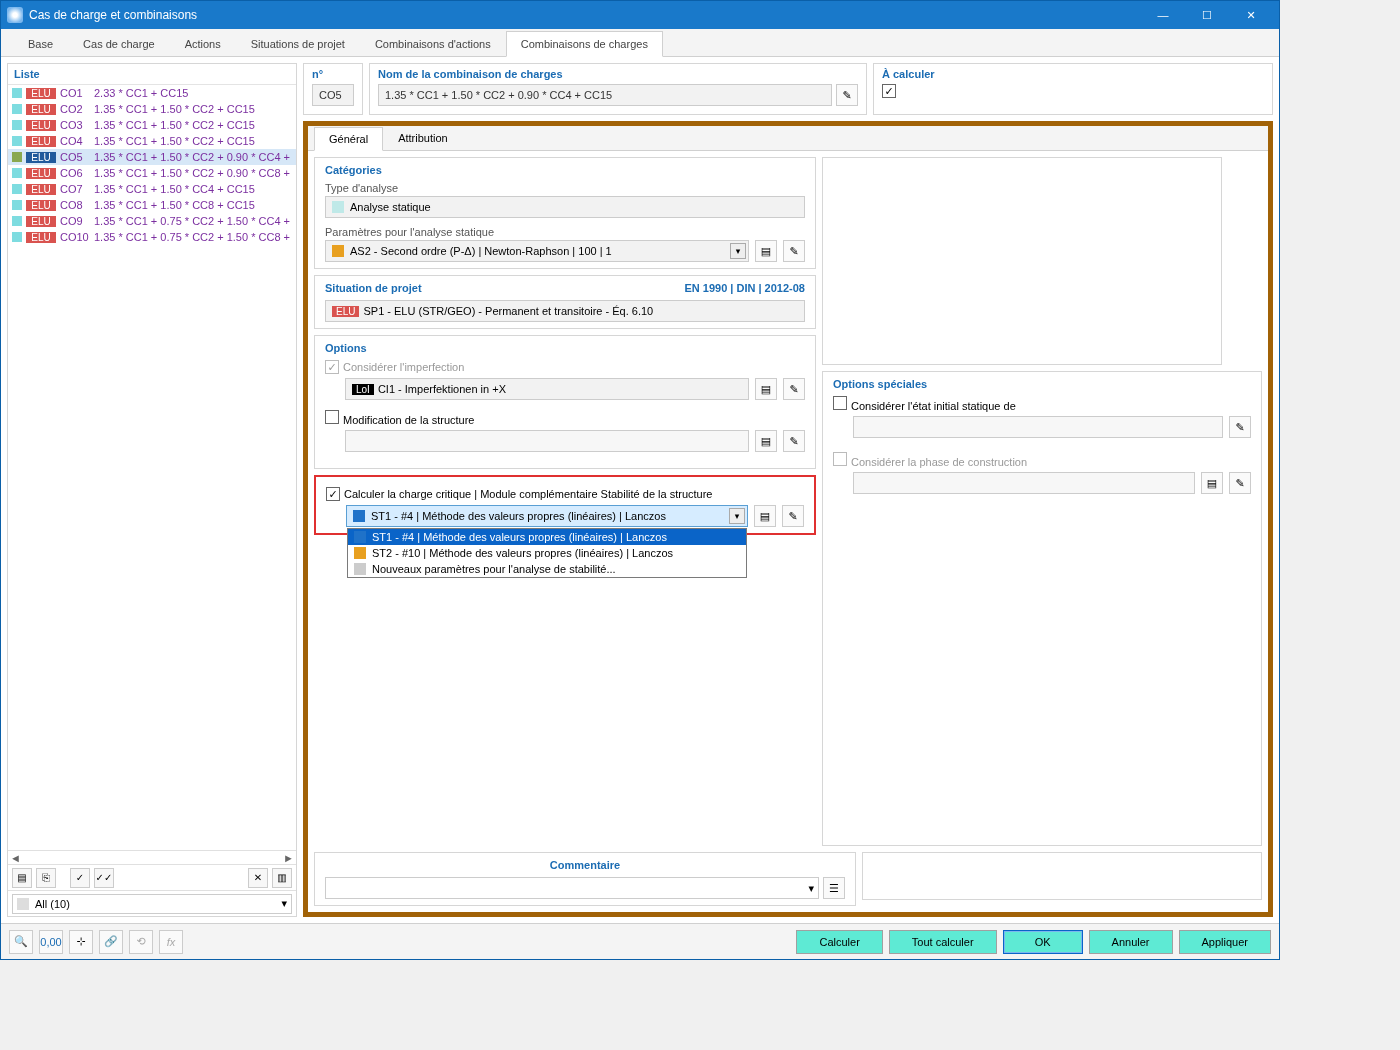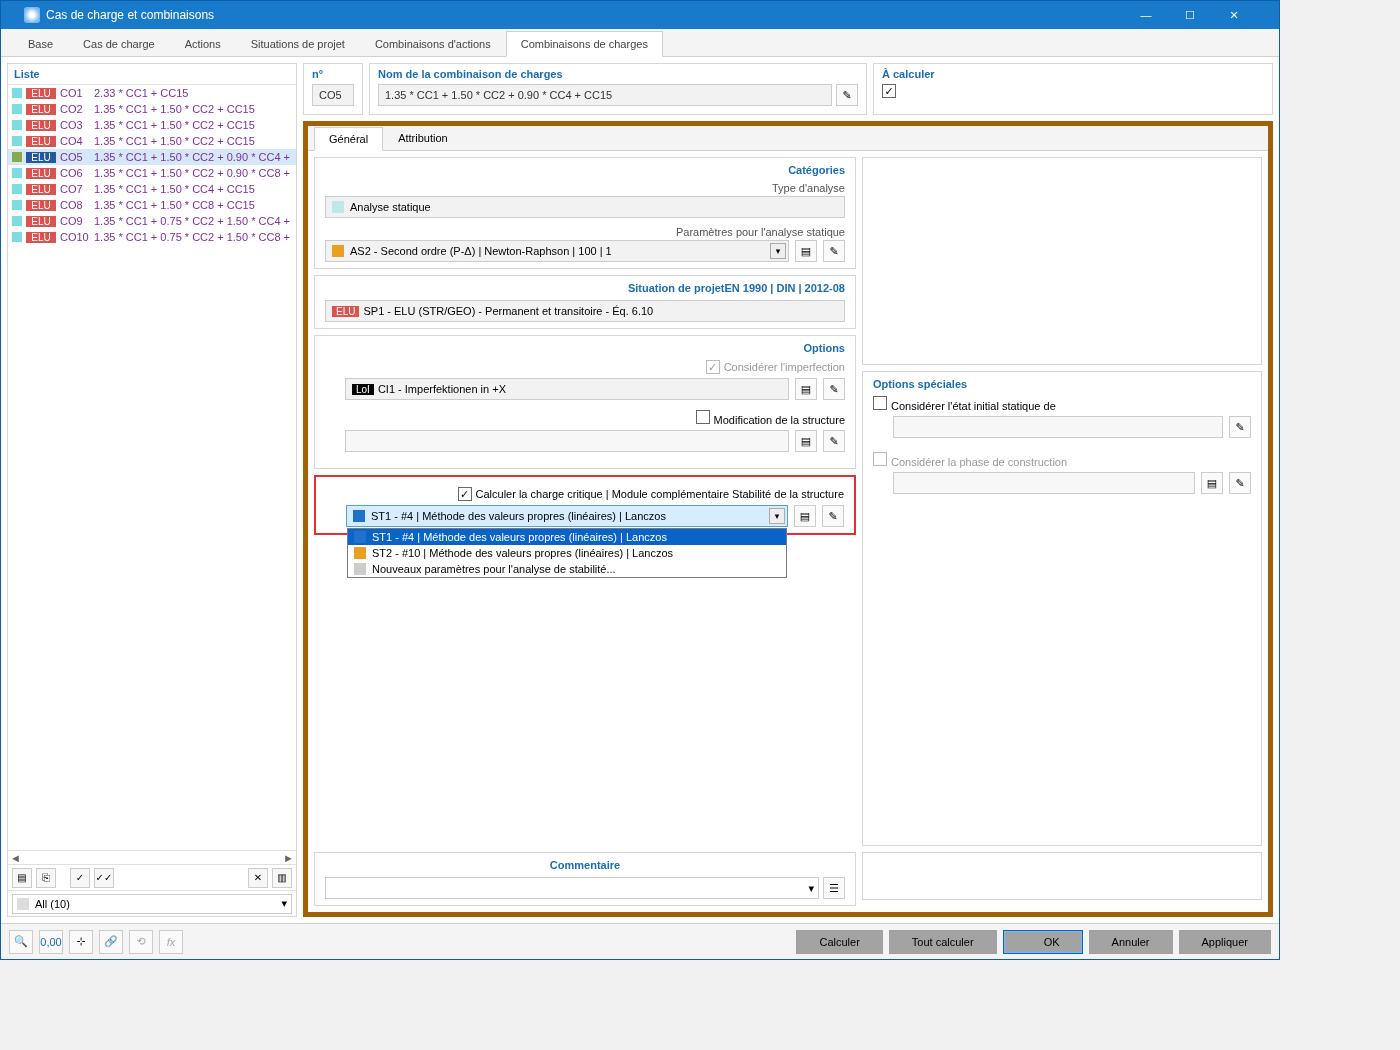--- a/index.html
+++ b/index.html
@@ -1,19 +1,19 @@
 <!DOCTYPE html>
 <html><head>
 <meta charset="utf-8">
 <style>
 * { box-sizing: border-box; margin: 0; padding: 0; font-family: "Segoe UI", Tahoma, sans-serif; font-size: 11px; }
 body { background: #f0f0f0; width: 1280px; height: 960px; overflow: hidden; }
 
 .window { width: 1280px; height: 960px; background: #fff; display: flex; flex-direction: column; border: 1px solid #0a5fa8; }
-.titlebar { height: 28px; background: #1979ca; color: #fff; display: flex; align-items: center; padding: 0 23px; }
+.titlebar { height: 28px; background: #1979ca; color: #fff; display: flex; align-items: center; padding: 0 6px; }
 .titlebar .title { flex: 1; font-size: 12px; }
 .titlebar .winbtn { width: 44px; height: 28px; display: flex; align-items: center; justify-content: center; cursor: pointer; }
 
 .tabstrip { height: 28px; background: #f4f4f4; border-bottom: 1px solid #d0d0d0; display: flex; align-items: flex-end; padding-left: 12px; gap: 0; }
 .tab { padding: 6px 14px; color: #444; border: 1px solid transparent; border-bottom: none; cursor: pointer; background:#f4f4f4;}
 .tab.active { background: #fff; border-color: #d0d0d0; border-bottom: 1px solid #fff; position: relative; top: 1px; }
 
 .content { flex: 1; display: flex; padding: 6px; gap: 6px; overflow: hidden; }
 .leftpane { width: 290px; display: flex; flex-direction: column; border: 1px solid #d6d6d6; background:#fff;}
 .leftpane .header { padding: 4px 6px; color: #1b6cb3; font-weight:600; border-bottom: 1px solid #e4e4e4; }
@@ -46,22 +46,22 @@
 .chk.on::after{content:"✓";font-size:11px;color:#000;}
 .chk.off{}
 .chk.dis{border-color:#bbb;}
 .chk.dis.on::after{color:#999;}
 
 .subtabs{display:flex; border-bottom:1px solid #d0d0d0; background:#f4f4f4; padding-left:6px;}
 .subtab{padding:5px 14px;border:1px solid transparent;border-bottom:none;cursor:pointer;}
 .subtab.active{background:#fff;border-color:#d0d0d0;border-bottom:1px solid #fff;position:relative;top:1px;}
 
 .midrow{display:flex;gap:6px;flex:1;overflow:hidden;}
-.leftcol{flex:1;display:flex;flex-direction:column;gap:6px;overflow:auto;text-align:right;}
-.rightcol{width:400px;display:flex;flex-direction:column;gap:6px;}
+.leftcol{flex:1;display:flex;flex-direction:column;gap:6px;overflow:auto;}
+.rightcol{width:440px;display:flex;flex-direction:column;gap:6px;}
 
 .section{border:1px solid #d6d6d6;background:#fff;padding:6px 10px;}
 .section h4{color:#1b6cb3;font-weight:600;font-size:11px;margin-bottom:6px;}
 .lbl{color:#555;margin:4px 0 2px 0;}
 .stdright{float:right;color:#1b6cb3;font-weight:600;}
 .valuebox{height:22px;border:1px solid #ccc;background:#f2f2f2;display:flex;align-items:center;padding:0 6px;position:relative;}
 .valuebox .sw{width:12px;height:12px;margin-right:6px;}
 .valuebox .dd{position:absolute;right:2px;top:2px;width:16px;height:16px;border:1px solid #aaa;display:flex;align-items:center;justify-content:center;font-size:9px;background:#eee;cursor:pointer;}
 .rowflex{display:flex;align-items:center;gap:6px;}
 .rowflex .valuebox{flex:1;}
@@ -75,21 +75,21 @@
 .dditem .sw{width:12px;height:12px;margin-right:6px;}
 .dditem.sel{background:#0a64c8;color:#fff;}
 
 .commentrow{display:flex;gap:6px;}
 .commentrow .section{flex:1;text-align:center;}
 .commentbox{height:22px;border:1px solid #ccc;background:#fff;display:flex;align-items:center;padding:0 4px;justify-content:flex-end;}
 
 .footer{height:36px;border-top:1px solid #d0d0d0;display:flex;align-items:center;padding:0 8px;gap:6px;background:#f4f4f4;}
 .footer .fico{width:24px;height:24px;border:1px solid #ccc;background:#fafafa;display:flex;align-items:center;justify-content:center;cursor:pointer;}
 .footer .spacer{flex:1;}
-.btn{min-width:80px;height:24px;border:1px solid #a0a0a0;background:#a3a3a3;cursor:pointer;padding:0 22px;text-align:right;}
+.btn{min-width:80px;height:24px;border:1px solid #a0a0a0;background:#5eead4;cursor:pointer;padding:0 22px;}
 .btn.default{border:1px solid #0a64c8;box-shadow:0 0 0 1px #7ab7ee inset;}
 
 .appicon{width:16px;height:16px;margin-right:6px;background:radial-gradient(circle,#fff 20%,#7ab7ee 70%);border-radius:3px;}
 .lol{background:#000;color:#fff;padding:0 4px;font-size:10px;margin-right:4px;}
 .elu-small{background:#d9534f;color:#fff;padding:0 4px;font-size:10px;margin-right:4px;}
 .emptybox{width:400px;border:1px solid #d6d6d6;background:#fff;}
 </style>
 </head>
 <body>
 

